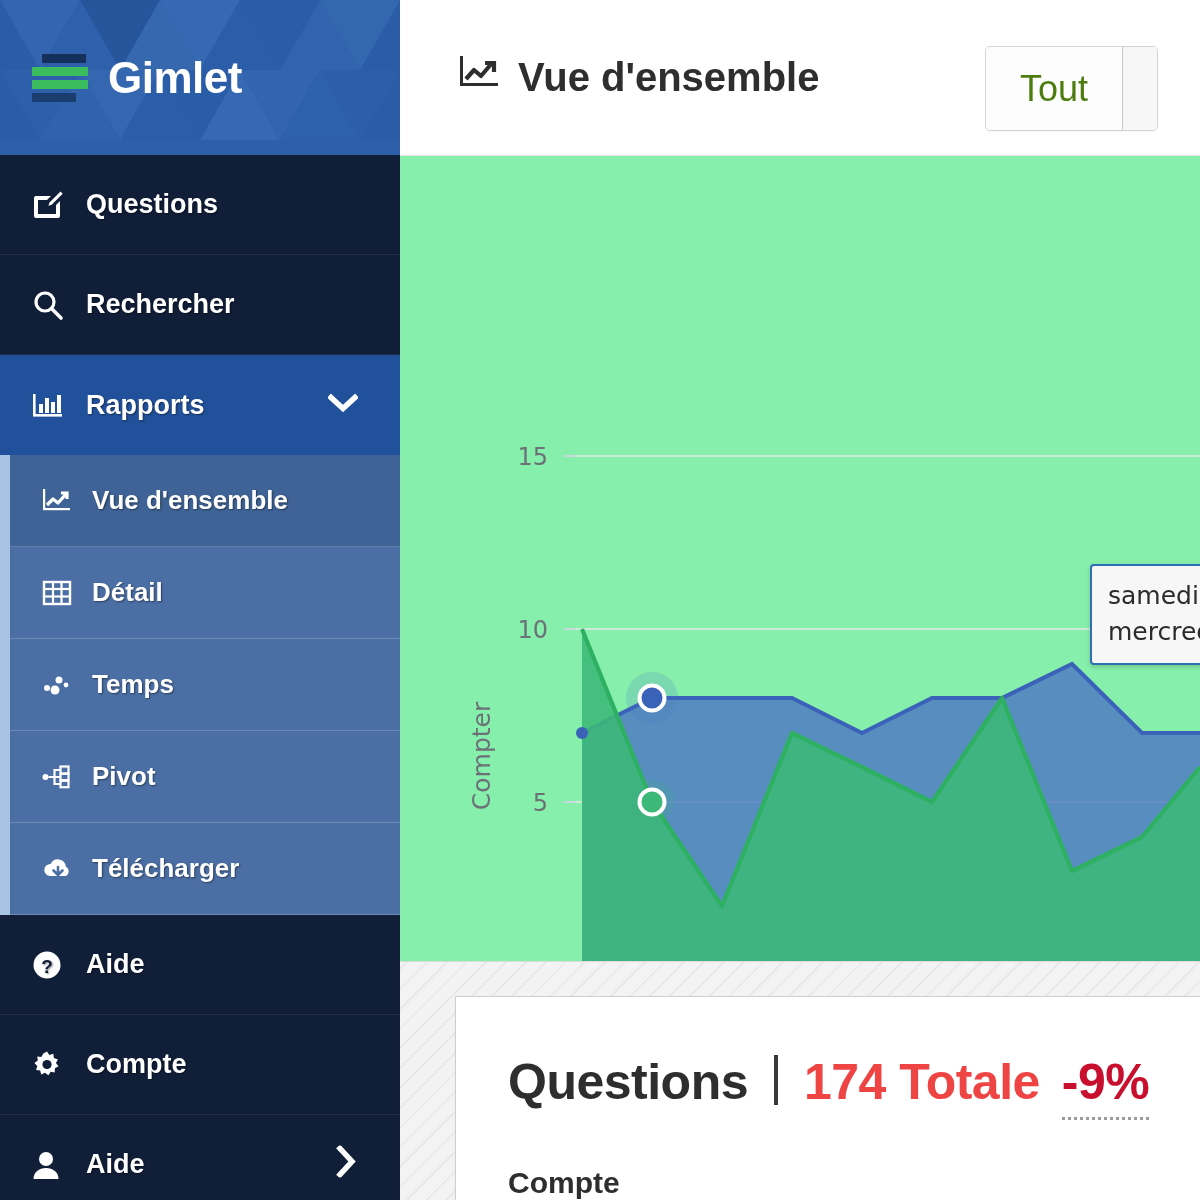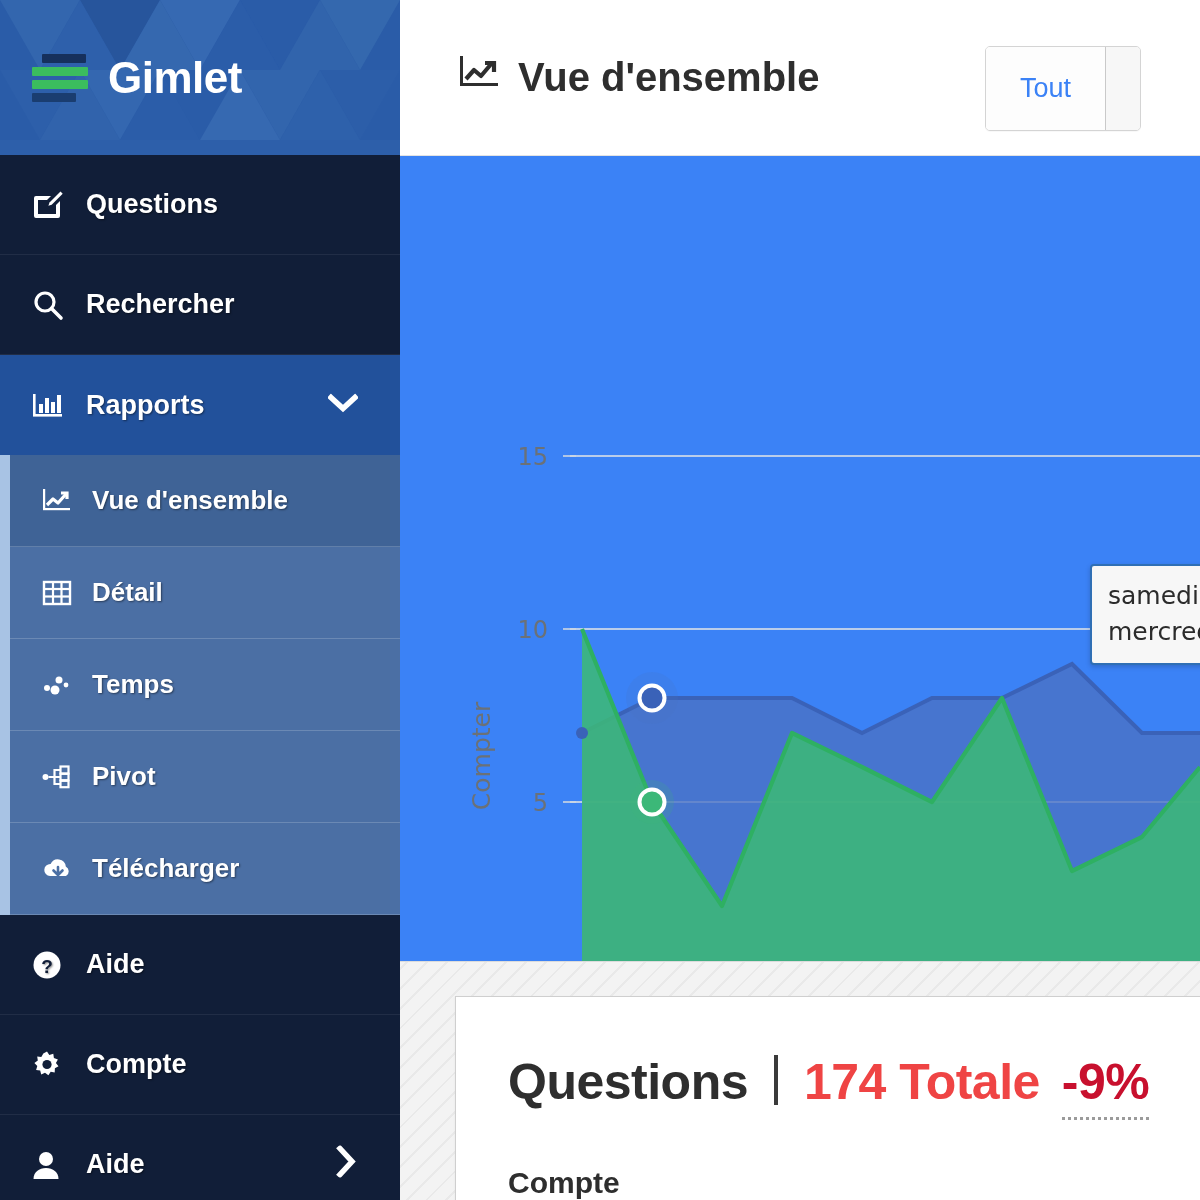--- a/index.html
+++ b/index.html
@@ -78,26 +78,26 @@
     font-size:40px; font-weight:bold; color:#2e2e2e;
   }
   #seg-control {
     position:absolute; left:585px; top:46px; display:flex; height:85px;
     border:1px solid #d4d4d4; border-radius:5px; background:#fdfdfd;
     box-shadow:0 1px 1px rgba(0,0,0,0.03);
     overflow:hidden;
   }
   #seg-control .seg {
     display:flex; align-items:center; padding:0 34px;
-    font-size:27px; color:#3b82f6; background:#fdfdfd;
+    font-size:36px; color:#4d7c0f; background:#fdfdfd;
   }
   #seg-control .seg + .seg { border-left:1px solid #c9c9c9; background:#f7f7f7; }
 
   
-  #chart-panel { position:relative; height:805px; background:#3b82f6; }
+  #chart-panel { position:relative; height:805px; background:#86efac; }
   #chart-svg { position:absolute; left:0; top:0; }
   .tick-lbl { font-family:"DejaVu Sans", sans-serif; font-size:24px; fill:#6b7177; }
   .axis-title { font-family:"DejaVu Sans", sans-serif; font-size:25px; fill:#6b7177; }
 
   #tooltip {
     position:absolute; left:690px; top:408px;
     background:#f7f7f7; border:2px solid #2f6fb5; border-radius:4px;
     padding:12px 16px 14px 16px;
     box-shadow:0 2px 5px rgba(0,0,0,0.18);
     font-family:"DejaVu Sans", sans-serif; font-size:25px; color:#2b2b2b;

